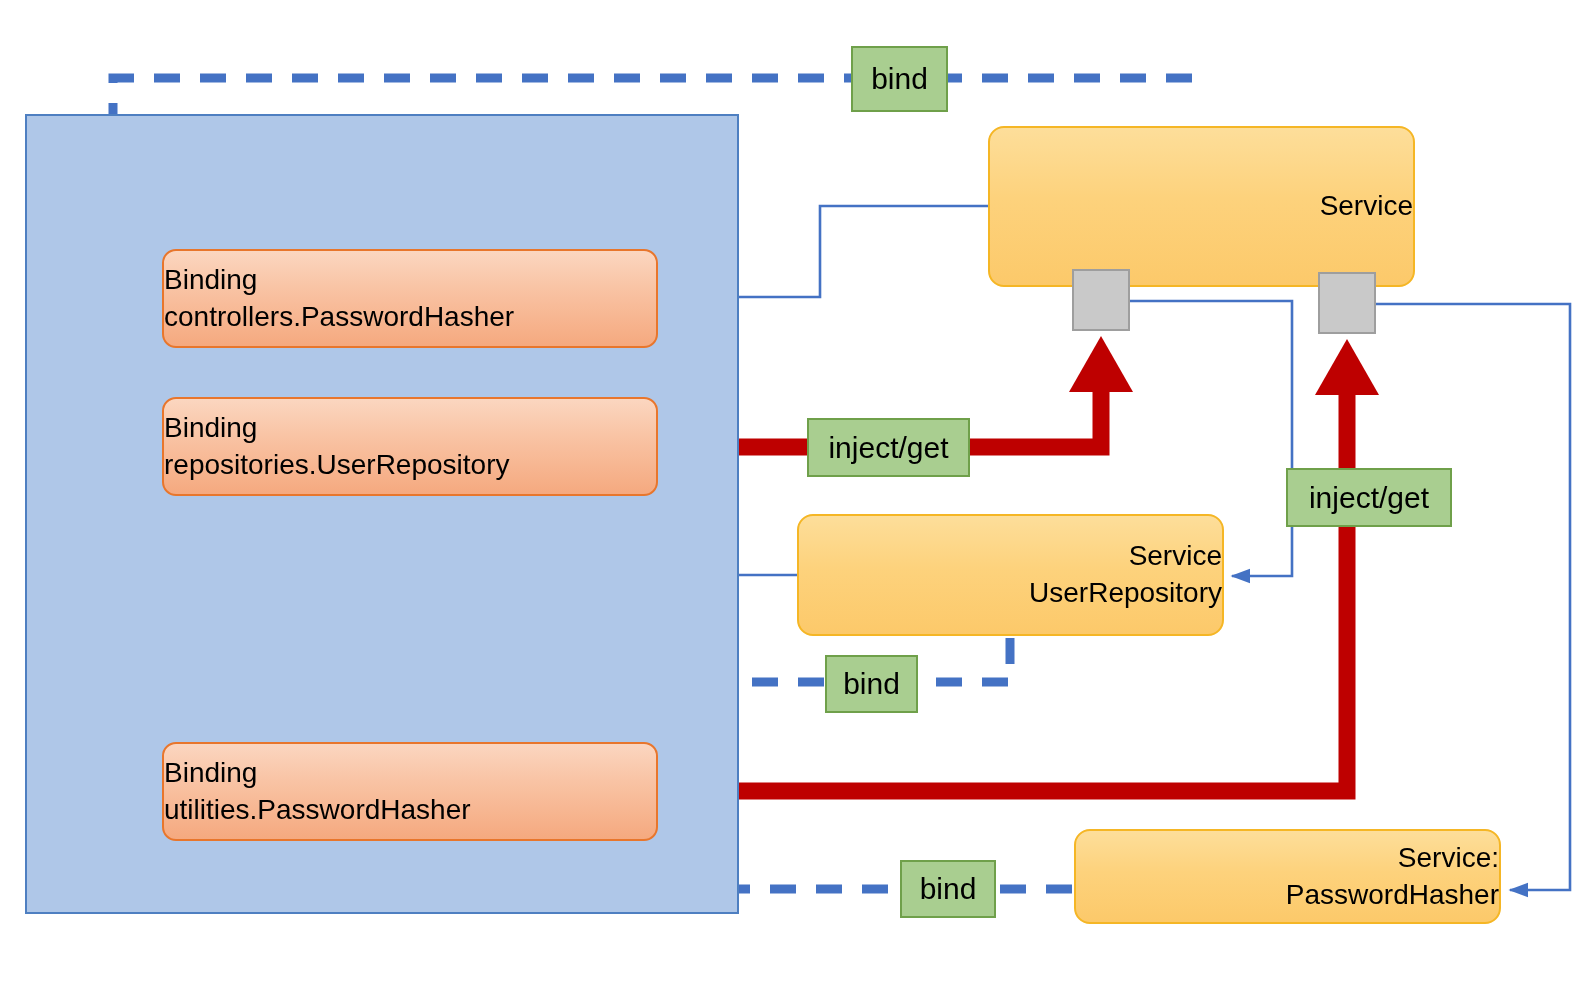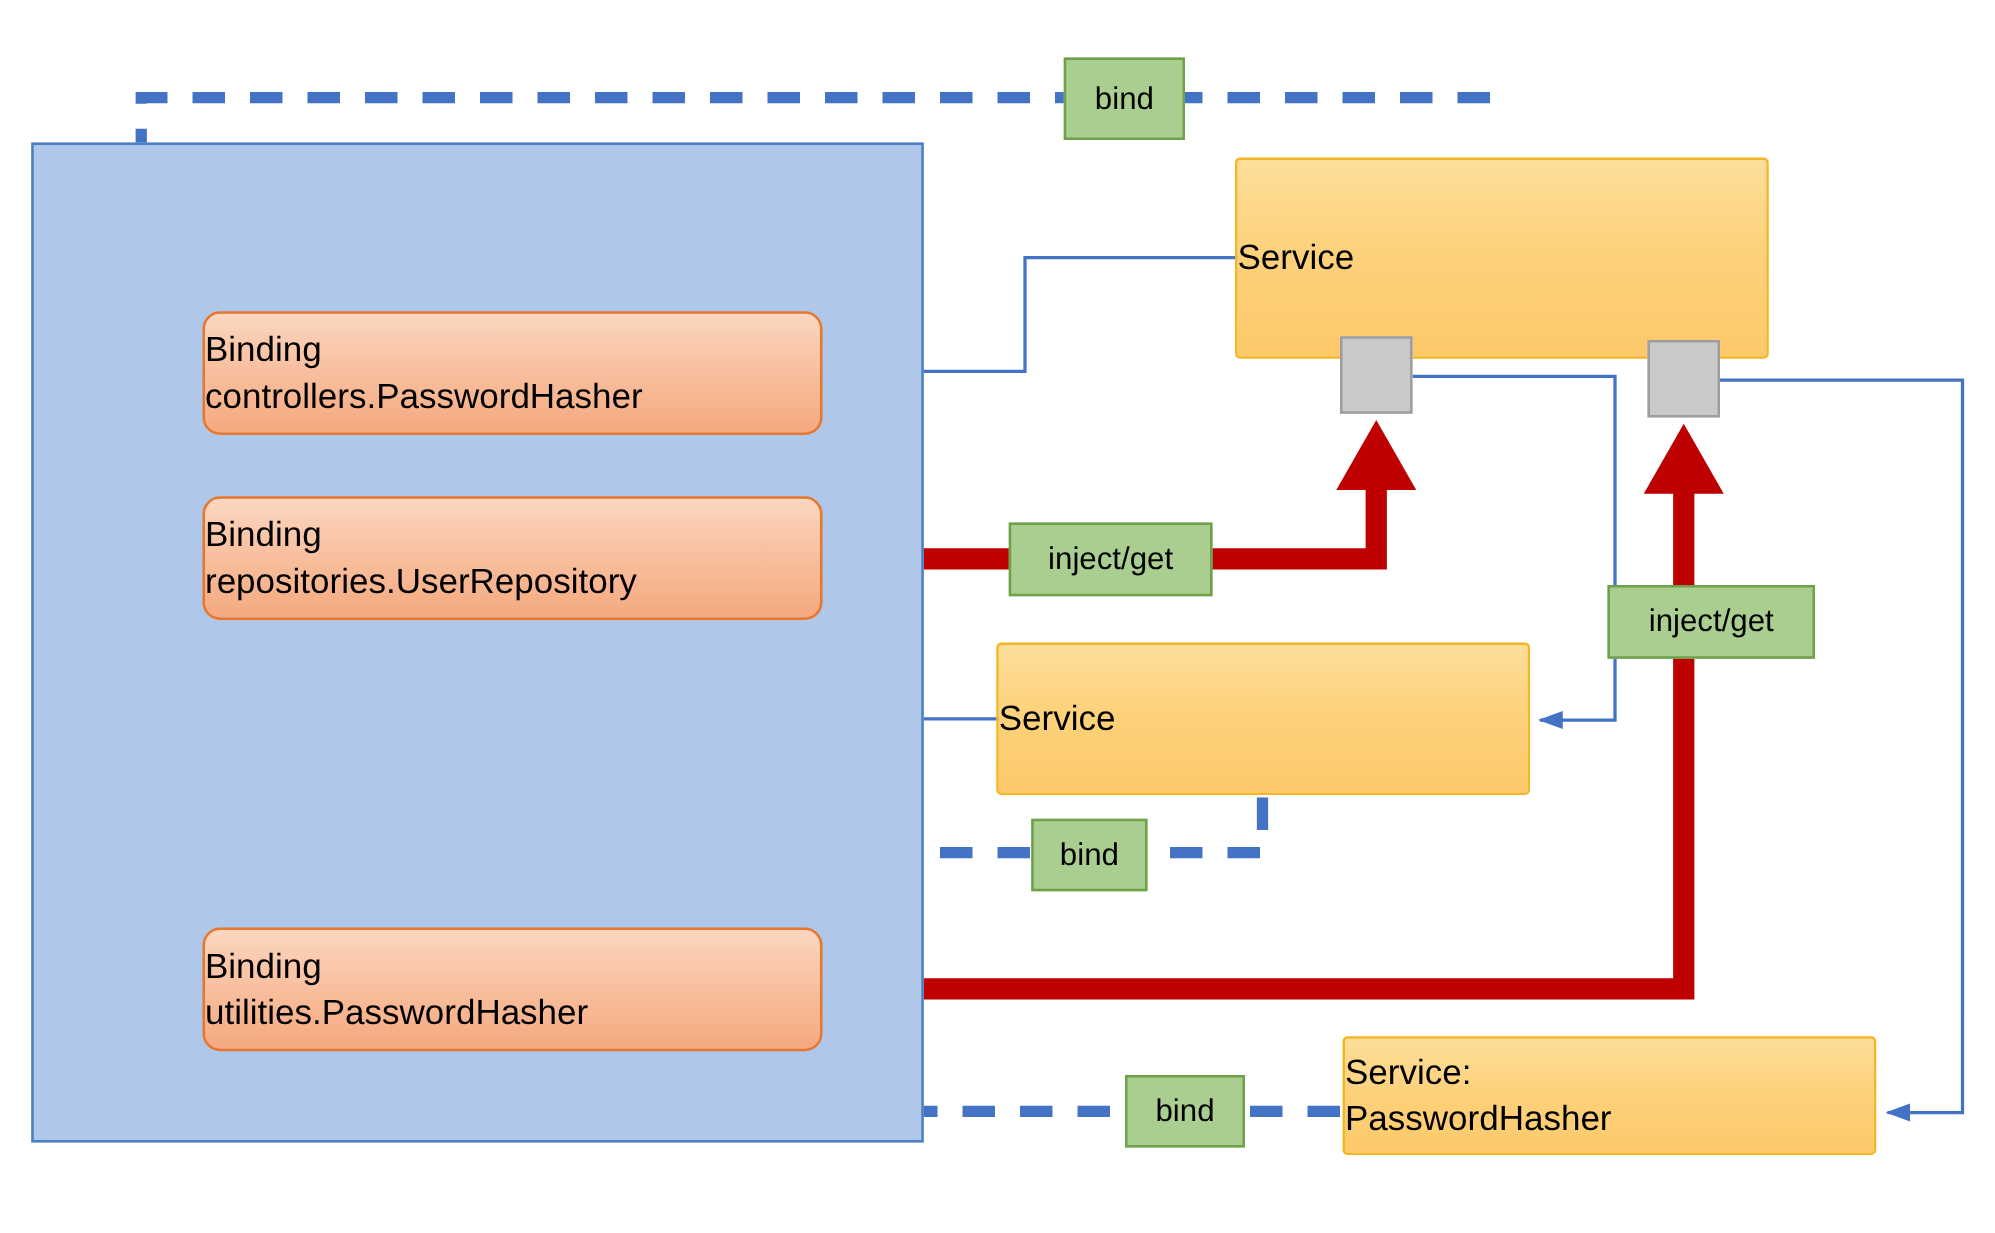--- a/index.html
+++ b/index.html
@@ -68,25 +68,25 @@
 
   #binding-usercontroller   { left: 162px; top: 249px; width: 496px; height: 99px; }
   #binding-userrepository   { left: 162px; top: 397px; width: 496px; height: 99px; }
   #binding-passwordhasher   { left: 162px; top: 742px; width: 496px; height: 99px; }
 
   
   .service-box {
     position: absolute;
     box-sizing: border-box;
     border: 2px solid #F5B625;
-    border-radius: 4px;
+    border-radius: 16px;
     background: linear-gradient(180deg, #FDDE9A 0%, #FDD27C 45%, #FCC96A 100%);
     display: flex;
     flex-direction: column;
-    align-items: flex-start;
+    align-items: flex-end;
     justify-content: center;
     color: #000000;
     font-size: 28px;
     line-height: 1.32;
     text-align: center;
   }
   #service-usercontroller  { left: 988px; top: 126px; width: 427px; height: 161px; }
   #service-userrepository  { left: 797px; top: 514px; width: 427px; height: 122px; }
   #service-passwordhasher  { left: 1074px; top: 829px; width: 427px; height: 95px; }
 
@@ -103,21 +103,21 @@
   
   .tag {
     position: absolute;
     box-sizing: border-box;
     background: #A9CE90;
     border: 2px solid #6FA04A;
     display: flex;
     align-items: center;
     justify-content: center;
     color: #000000;
-    font-size: 25px;
+    font-size: 30px;
     white-space: nowrap;
   }
   #tag-bind-top      { left: 851px; top: 46px;  width: 97px;  height: 66px; }
   #tag-bind-mid      { left: 825px; top: 655px; width: 93px;  height: 58px; }
   #tag-bind-bottom   { left: 900px; top: 860px; width: 96px;  height: 58px; }
   #tag-inject-left   { left: 807px; top: 418px; width: 163px; height: 59px; }
   #tag-inject-right  { left: 1286px; top: 468px; width: 166px; height: 59px; }
 </style>
 </head>
 <body>
@@ -192,20 +192,21 @@
     <span class="ln1">Binding</span>
     <span class="ln2">utilities.PasswordHasher</span>
   </div>
 
   <div class="service-box" id="service-usercontroller">
     <span class="ln1">Service</span>
   </div>
 
   <div class="service-box" id="service-userrepository">
     <span class="ln1">Service</span>
+    <span class="ln2">UserRepository</span>
   </div>
 
   <div class="service-box" id="service-passwordhasher">
     <span class="ln1">Service:</span>
     <span class="ln2">PasswordHasher</span>
   </div>
 
   <div class="port" id="port-left"></div>
   <div class="port" id="port-right"></div>
 

